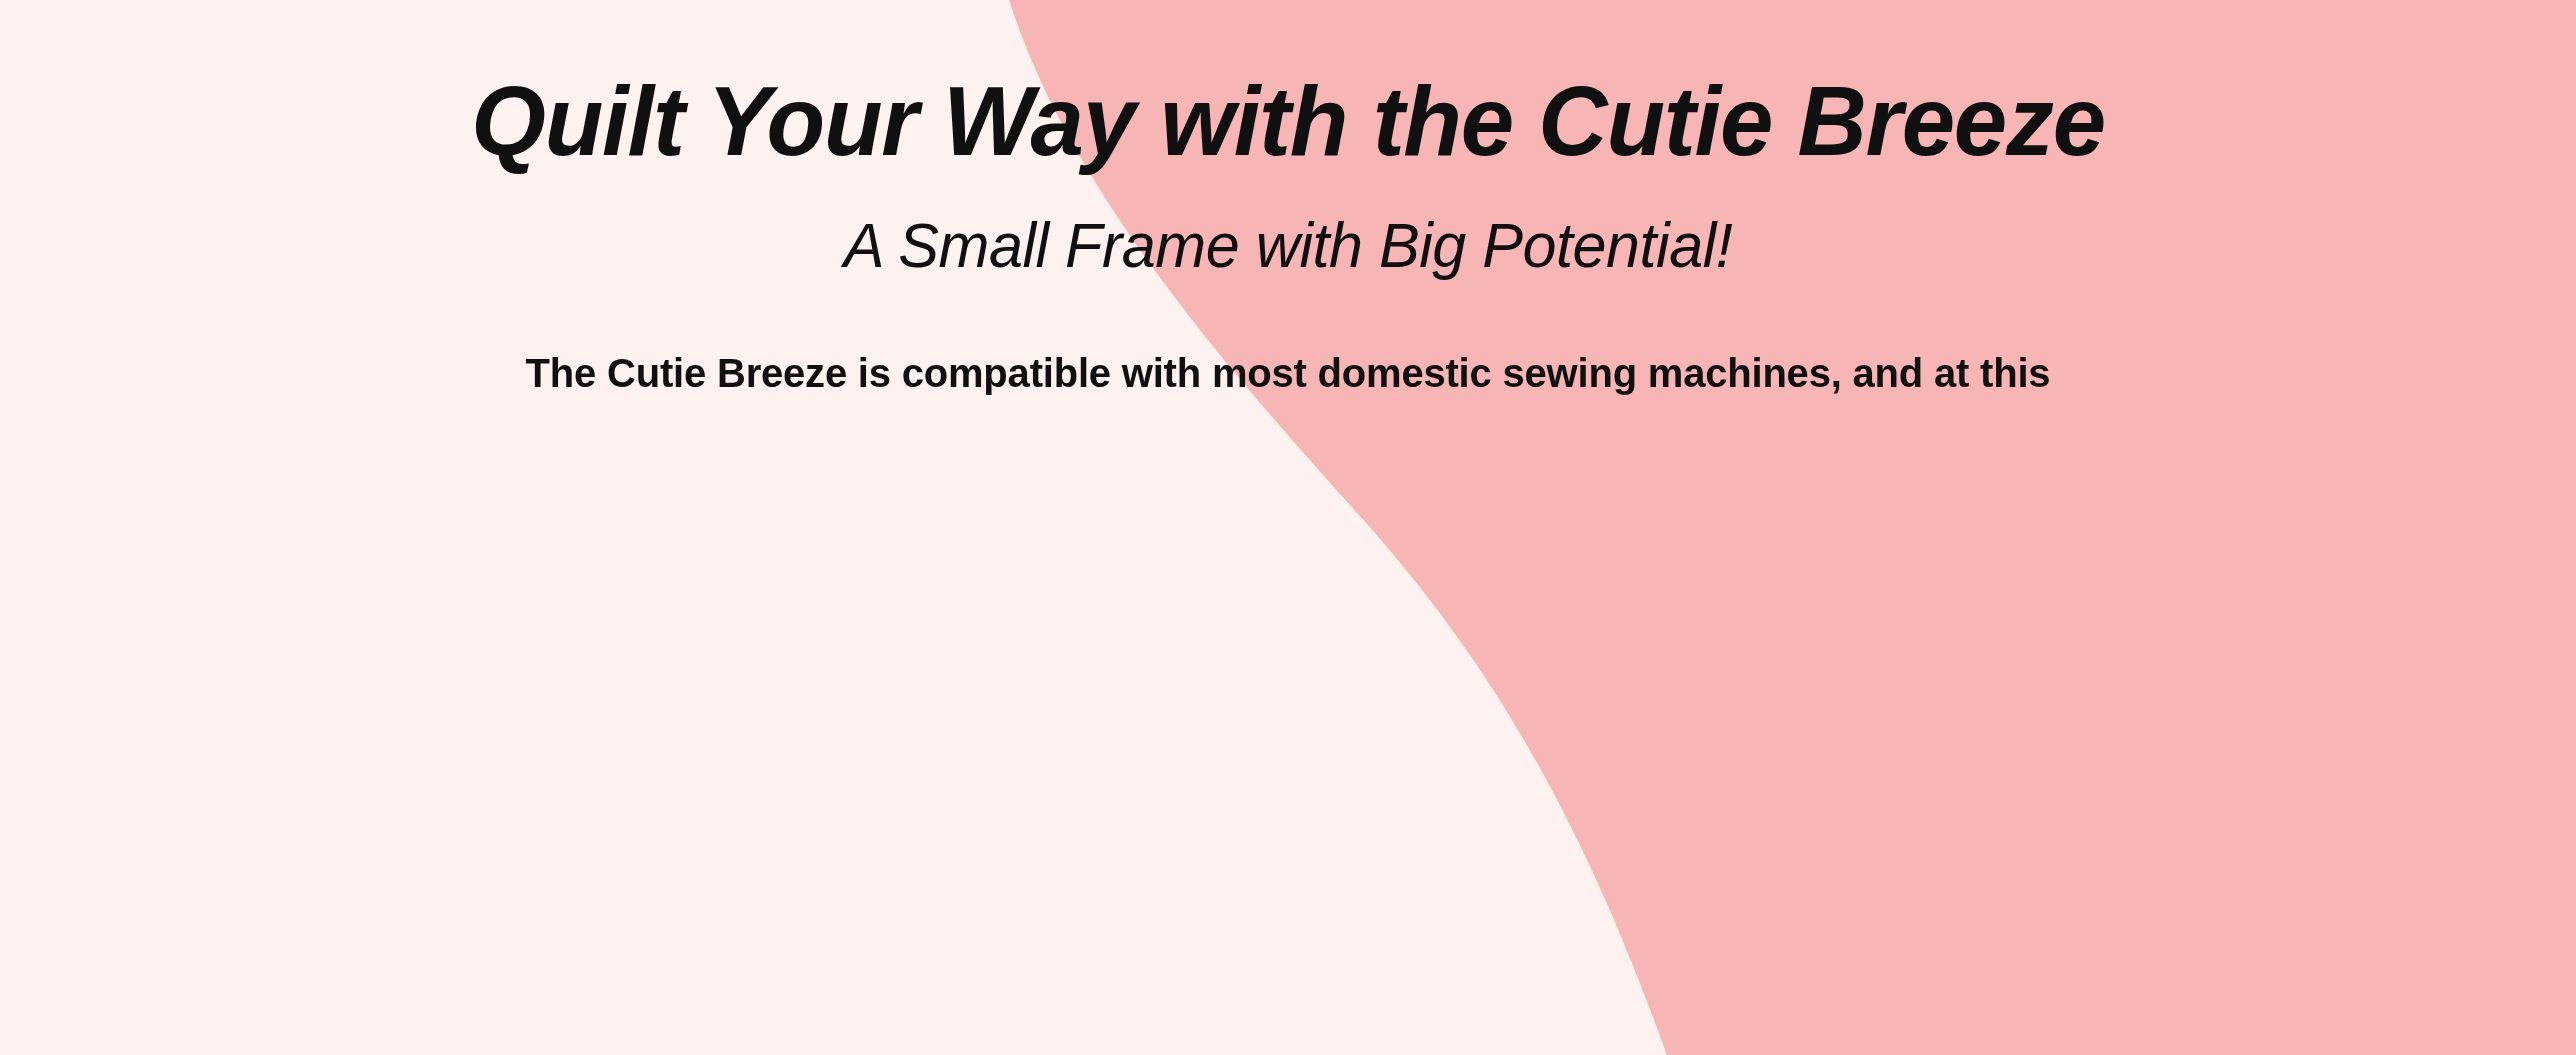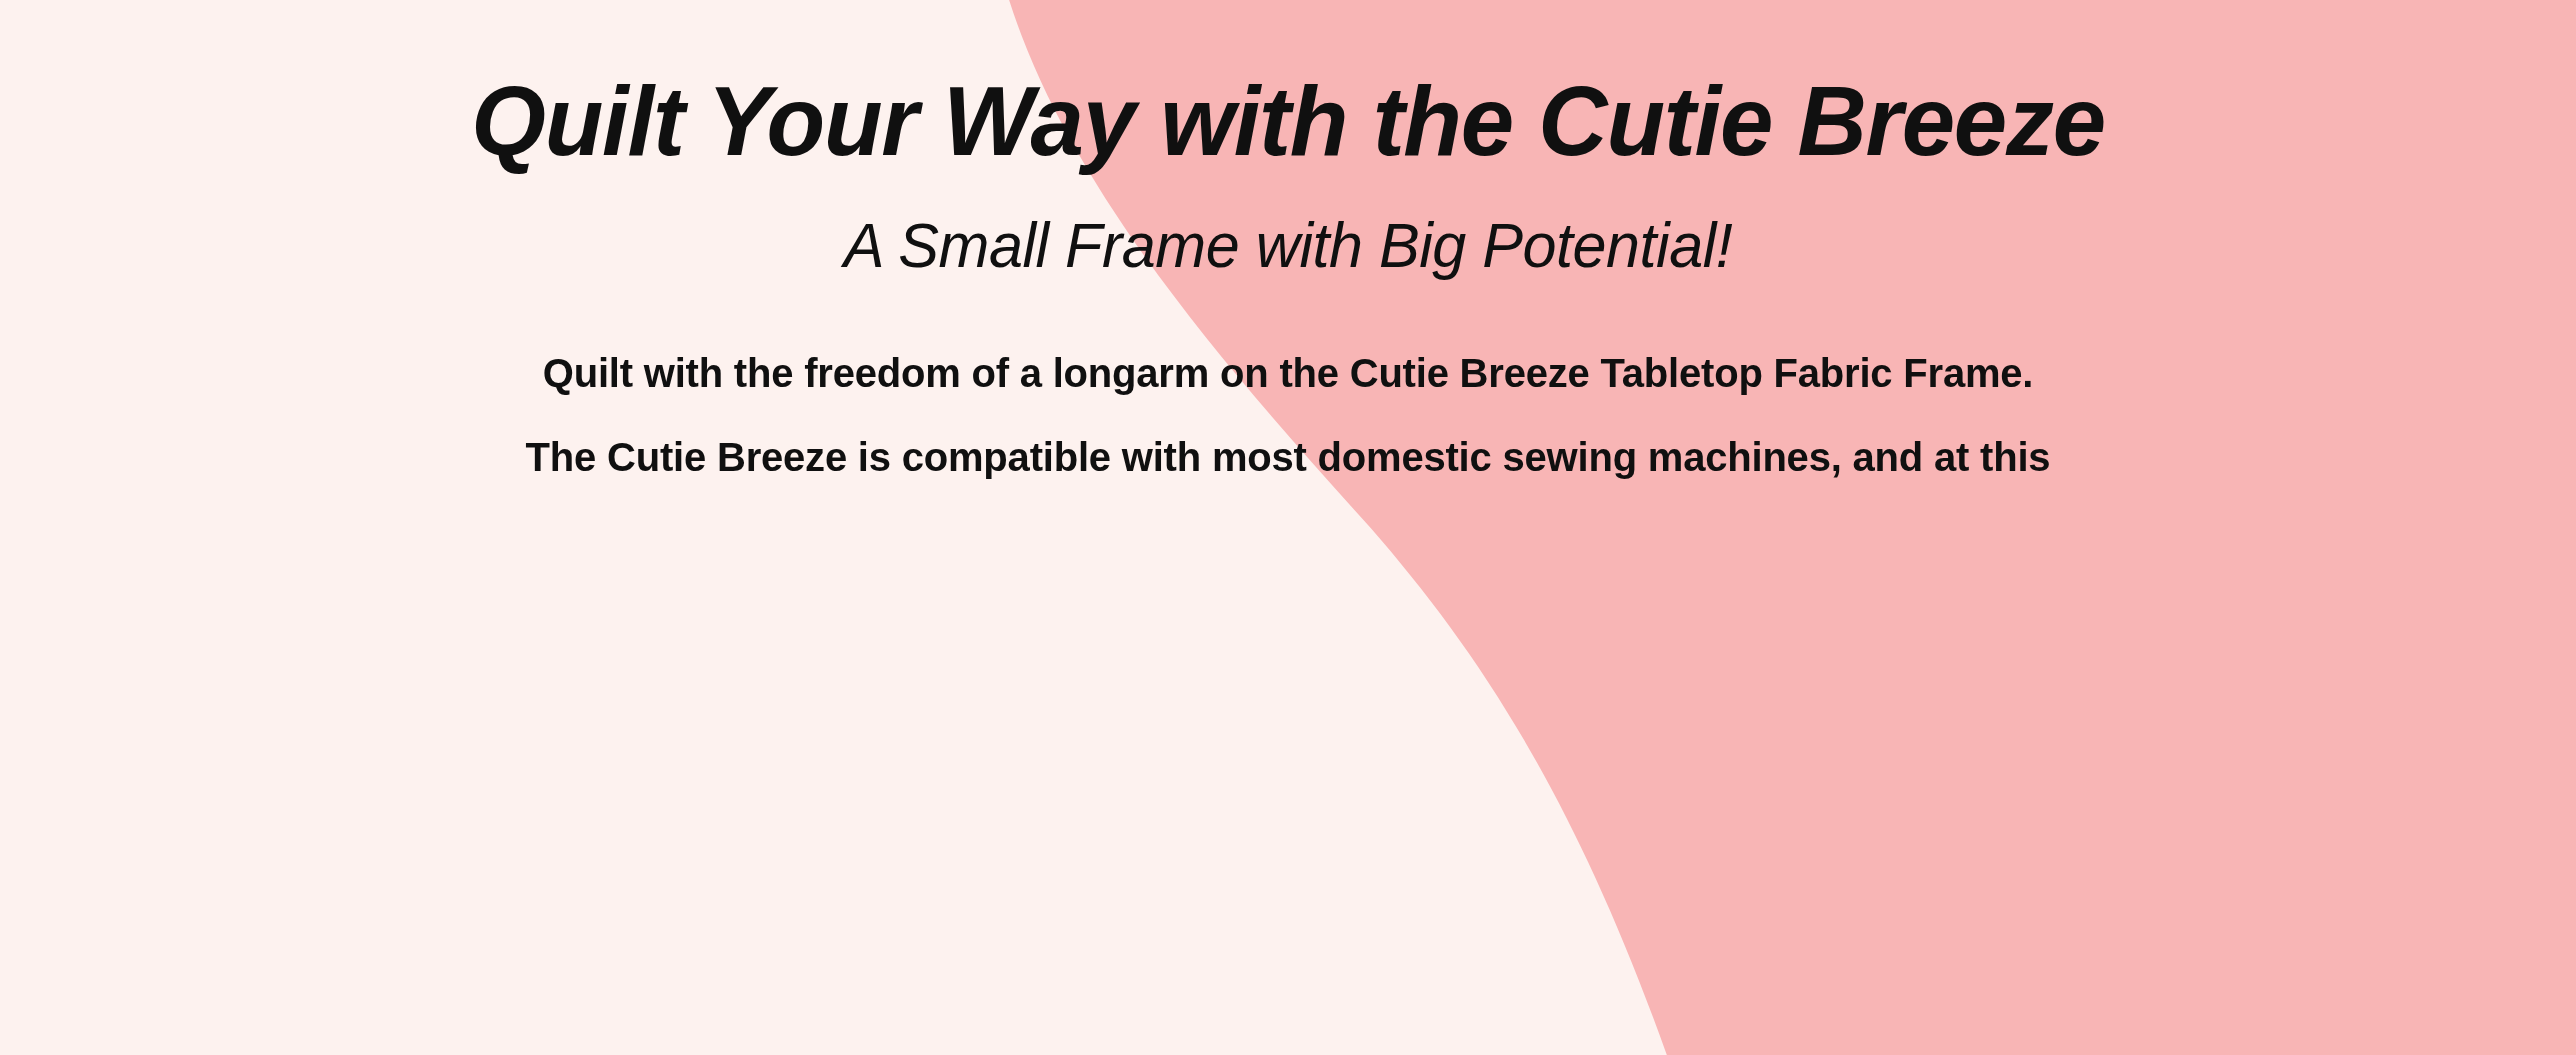--- a/index.html
+++ b/index.html
@@ -102,19 +102,18 @@
     </svg>
   </div>
 
   <div id="content-stack">
 
     <h1 id="headline">Quilt Your Way with the Cutie Breeze</h1>
 
     <h2 id="subheadline">A Small Frame with Big Potential!</h2>
 
     <div id="description">
-      <div class="body-line">Quilt with the freedom of a longarm on the Cutie Breeze Tabletop Fabric Frame.</div>
       <div class="body-line">The Cutie Breeze is compatible with most domestic sewing machines, and at this</div>
     </div>
 
   </div>
 </div>
 
 
 </body></html>

